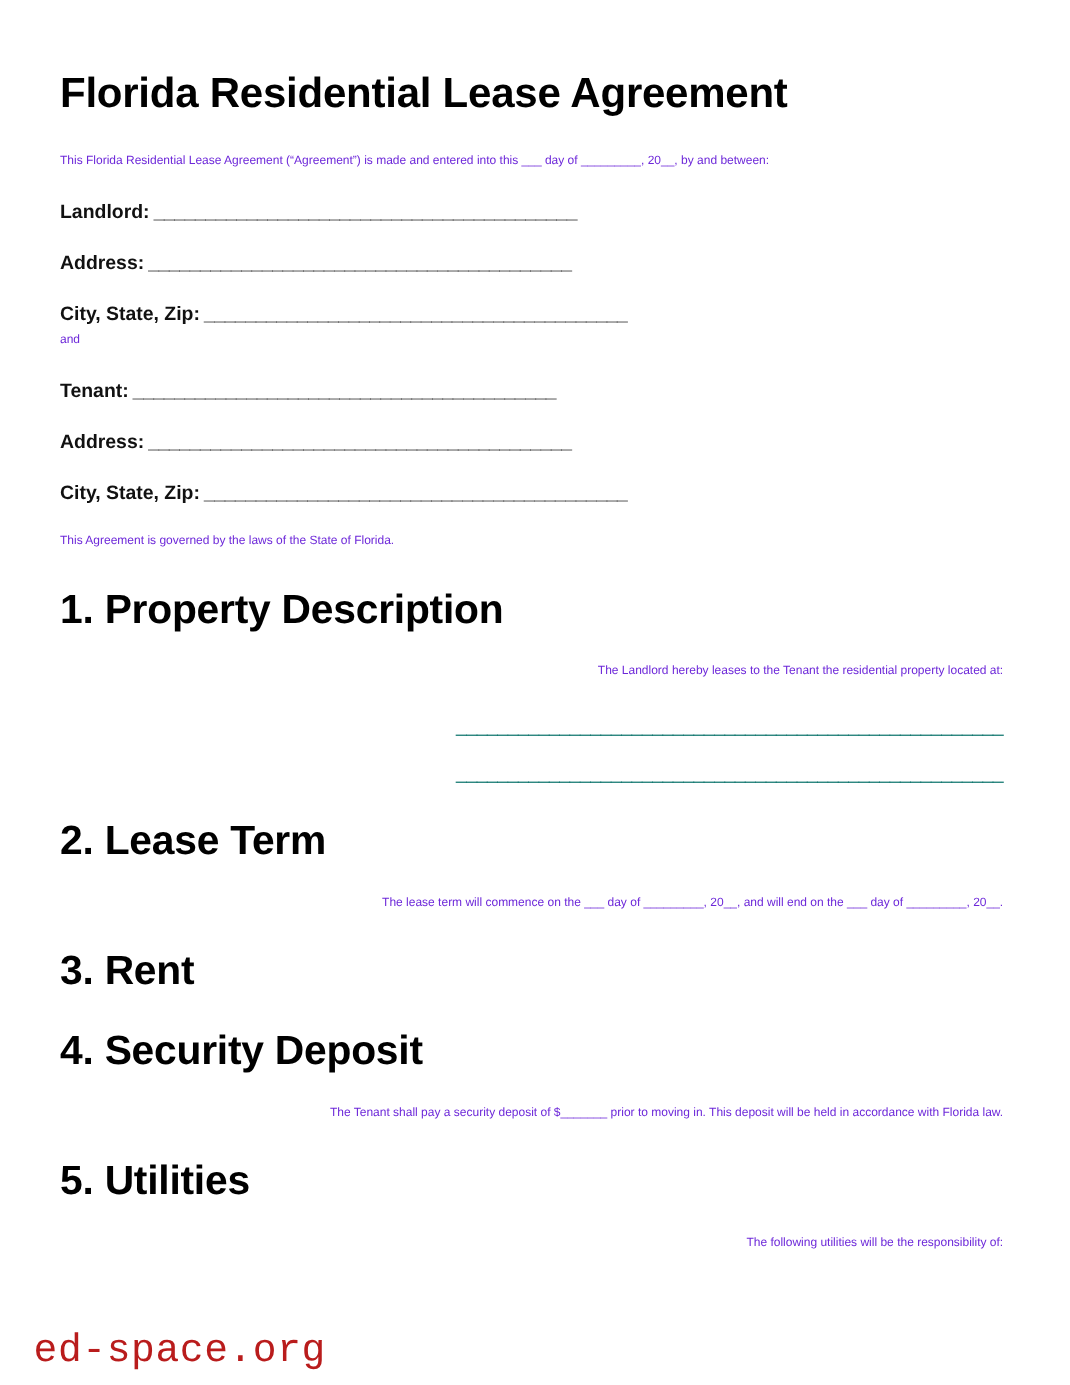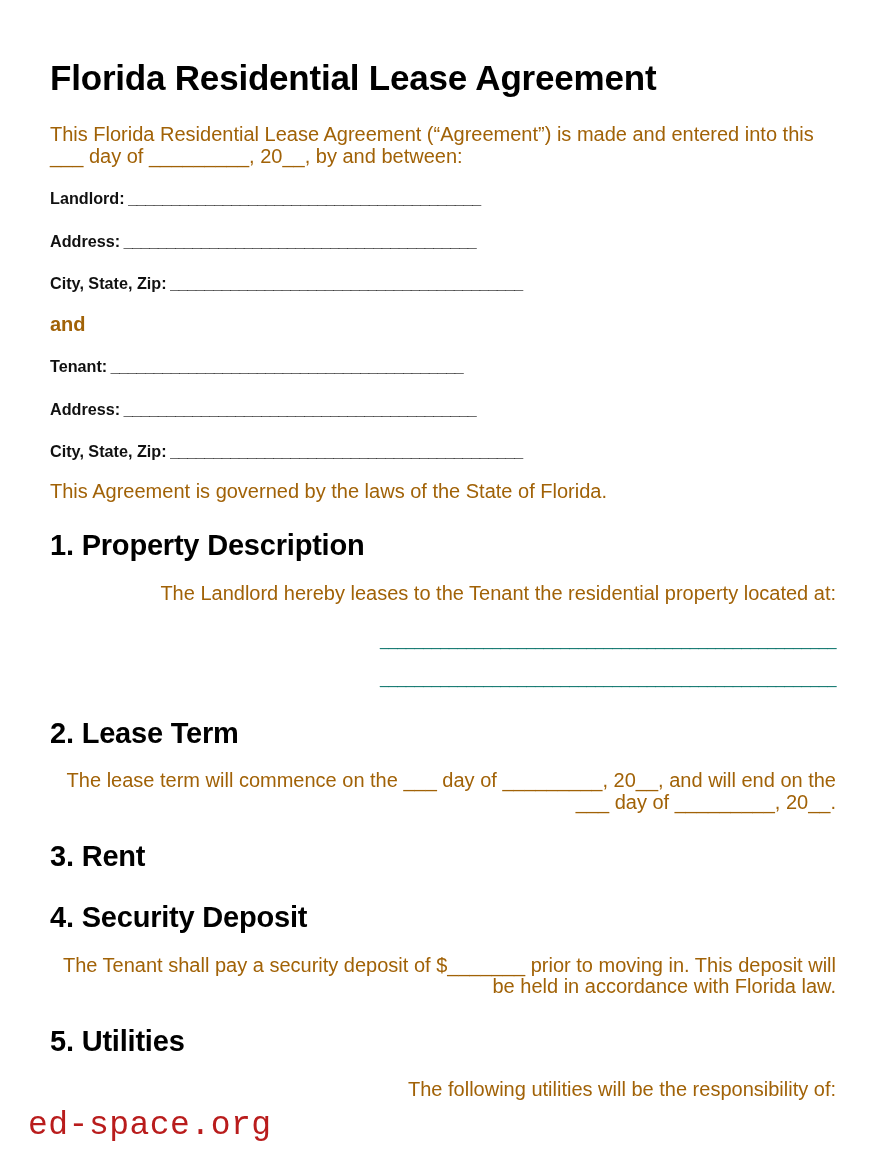--- a/index.html
+++ b/index.html
@@ -35,34 +35,32 @@
     font-weight: bold;
     letter-spacing: -0.2px;
     line-height: 1.15;
     margin: 0;
     padding-top: 58px;
     color: #000;
   }
 
   
   .para {
-    font-size: 20px;
+    font-size: 10px;
     line-height: 21.5px;
     margin: 0;
-    color: #a16207;
+    color: #6d28d9;
   }
   .para.intro {
     margin-top: 26px;
   }
   .para.govern {
     margin-top: 18px;
   }
   .para.and-line {
-    margin-top: 19px;
-    font-weight: bold;
   }
   .para.sect-body {
     margin-top: 20px;
     text-align: right;
   }
 
   
   .field-row {
     font-size: 16.2px;
     line-height: 21.5px;
@@ -74,21 +72,21 @@
     font-weight: bold;
   }
   .field-rule {
     font-weight: normal;
     letter-spacing: -0.4px;
     font-style: italic;
   }
 
   
   .section-heading {
-    font-size: 29px;
+    font-size: 34px;
     font-weight: bold;
     line-height: 1.2;
     margin: 0;
     padding-top: 26px;
     letter-spacing: -0.2px;
     color: #000;
   }
 
   
   .blank-line {

